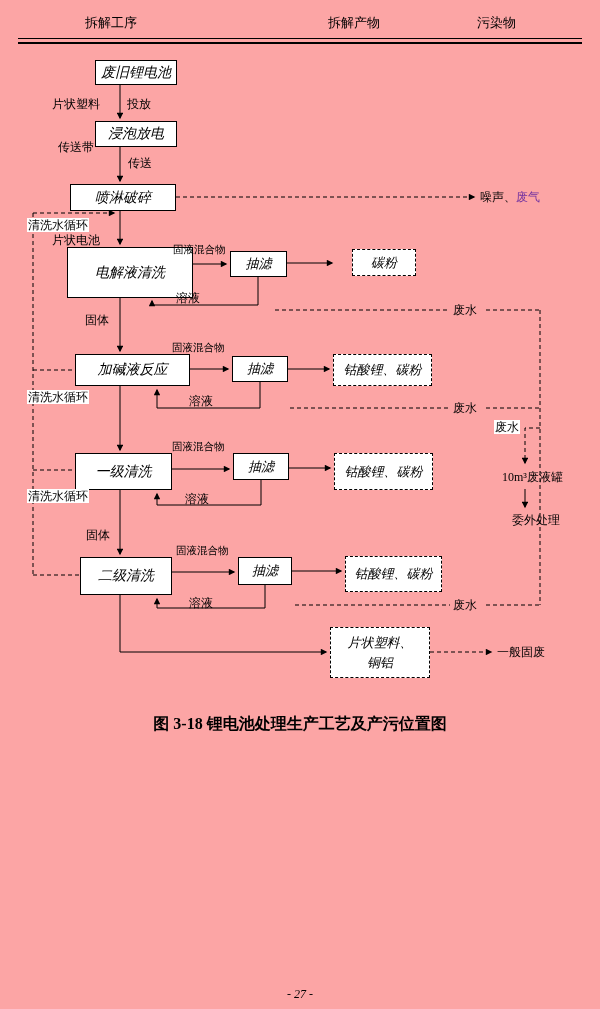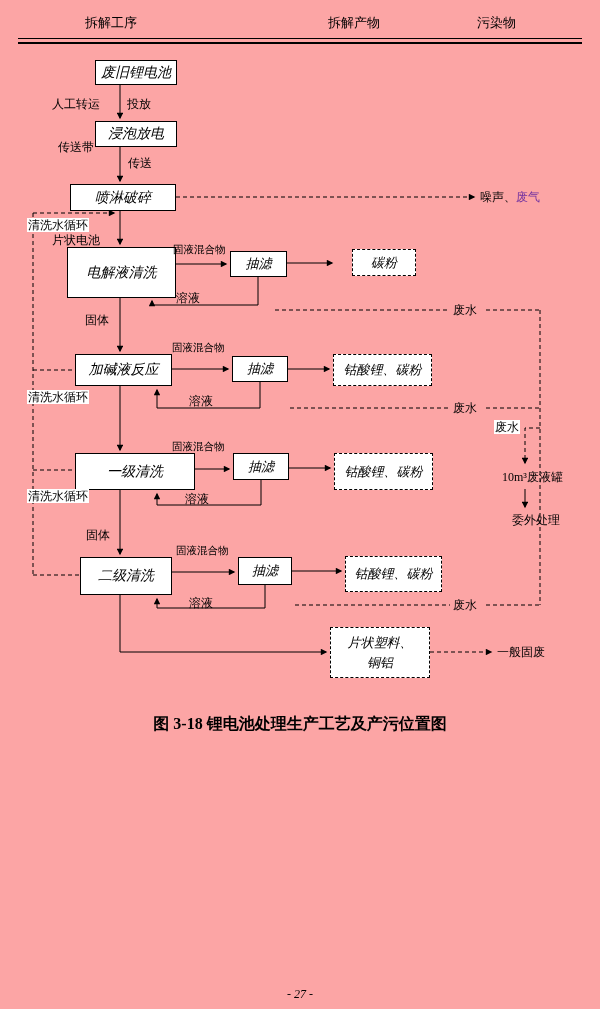--- a/index.html
+++ b/index.html
@@ -86,39 +86,39 @@
         <path d="M540 310 V605"></path>
         <path d="M540 428 H525 V463" marker-end="url(#ah)"></path>
         <path d="M430 652 H491" marker-end="url(#ah)"></path>
       </g>
     </g>
   </svg>
 
   <div class="box" style="left:95px;top:60px;width:82px;height:25px">废旧锂电池</div>
   <div class="box" style="left:95px;top:121px;width:82px;height:26px">浸泡放电</div>
   <div class="box" style="left:70px;top:184px;width:106px;height:27px">喷淋破碎</div>
-  <div class="box" style="left:67px;top:247px;width:109px;height:51px">电解液清洗</div>
-  <div class="box" style="left:75px;top:354px;width:97px;height:32px">加碱液反应</div>
-  <div class="box" style="left:75px;top:453px;width:120px;height:37px">一级清洗</div>
+  <div class="box" style="left:67px;top:247px;width:126px;height:51px">电解液清洗</div>
+  <div class="box" style="left:75px;top:354px;width:115px;height:32px">加碱液反应</div>
+  <div class="box" style="left:75px;top:453px;width:97px;height:37px">一级清洗</div>
   <div class="box" style="left:80px;top:557px;width:92px;height:38px">二级清洗</div>
 
   <div class="box small" style="left:230px;top:251px;width:57px;height:26px">抽滤</div>
   <div class="box small" style="left:232px;top:356px;width:56px;height:26px">抽滤</div>
   <div class="box small" style="left:233px;top:453px;width:56px;height:27px">抽滤</div>
   <div class="box small" style="left:238px;top:557px;width:54px;height:28px">抽滤</div>
 
   <div class="box small dashedbox" style="left:352px;top:249px;width:64px;height:27px">碳粉</div>
   <div class="box small dashedbox" style="left:333px;top:354px;width:99px;height:32px">钴酸锂、碳粉</div>
   <div class="box small dashedbox" style="left:334px;top:453px;width:99px;height:37px">钴酸锂、碳粉</div>
   <div class="box small dashedbox" style="left:345px;top:556px;width:97px;height:36px">钴酸锂、碳粉</div>
   <div class="box small dashedbox" style="left:330px;top:627px;width:100px;height:51px">
     <span class="wrapnarrow">片状塑料、铜铝</span>
   </div>
 
-  <div class="lbl" style="left:52px;top:97px">人工转运</div>
+  <div class="lbl" style="left:52px;top:97px">片状塑料</div>
   <div class="lbl" style="left:127px;top:97px">投放</div>
   <div class="lbl" style="left:58px;top:140px">传送带</div>
   <div class="lbl" style="left:128px;top:156px">传送</div>
 
   <div class="lbl" style="left:480px;top:190px">
     <span>噪声、</span><span style="color: rgb(112, 48, 160);">废气</span>
   </div>
 
   <div class="lbl bg" style="left:27px;top:218px">清洗水循环</div>
   <div class="lbl" style="left:52px;top:233px">片状电池</div>

